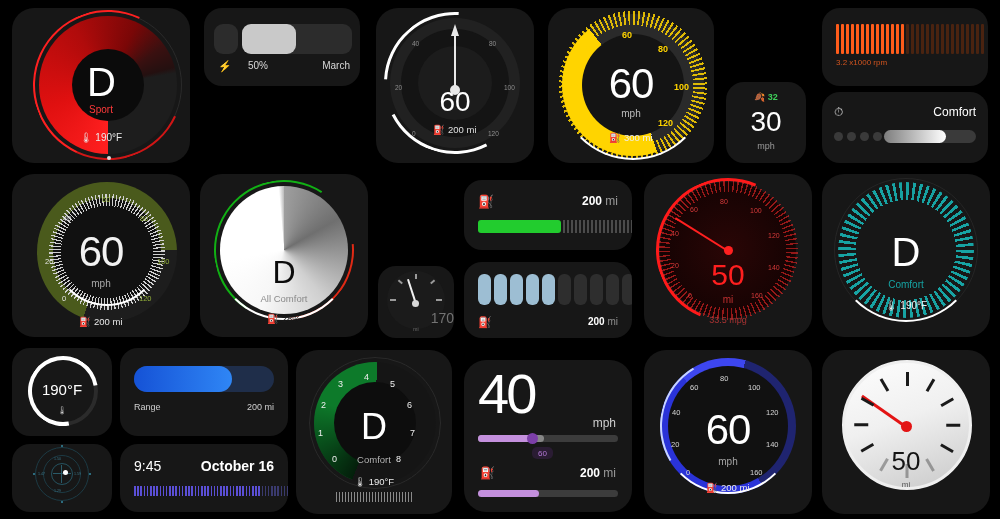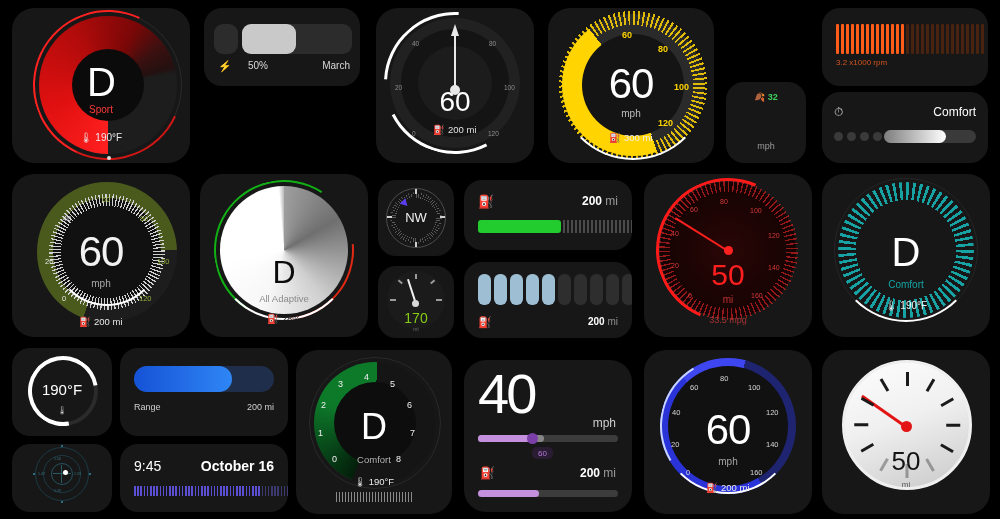--- a/index.html
+++ b/index.html
@@ -211,21 +211,21 @@
   .fg-rest { display:flex; gap:2px; }
   .fg-rest i { display:block; width:2px; height:13px; background:#4b4b4b; }
 
   
   #c-mini170 { left: 378px; top: 266px; width: 76px; height: 72px; }
   .m170-d { position:absolute; left:9px; top:5px; width:58px; height:58px; border-radius:50%;
      background:#1b1b1b; }
   .m170-n { position:absolute; left:37px; top:12px; width:1.5px; height:26px; background:#f0f0f0;
      transform-origin: bottom center; transform: rotate(-18deg); }
   .m170-hub { position:absolute; left:34px; top:34px; width:7px; height:7px; border-radius:50%; background:#d8d8d8;}
-  .m170-v { position:absolute; left:0; right:0; top:44px; text-align:center; font-size:14px; color:#84cc16;}
+  .m170-v { position:absolute; left:0; right:0; top:44px; text-align:right; font-size:14px; color:#737373;}
   .m170-u { position:absolute; left:0; right:0; top:60px; text-align:center; font-size:5px; color:#707070;}
   .m170-tk { position:absolute; background:#9a9a9a; }
 
   
   #c-fuelseg { left: 464px; top: 262px; width: 168px; height: 76px; }
   .sg-wrap { position:absolute; left:14px; top:12px; display:flex; gap:3px; }
   .sg-wrap i { display:block; width:13px; height:31px; border-radius:6px; background:#2e2e2e; }
   .sg-wrap i.on { background:#9dbed3; }
   .sg-ic { position:absolute; left:14px; top:54px; font-size:11px; color:#fff; }
   .sg-val { position:absolute; right:14px; top:54px; font-size:10px; }
@@ -435,20 +435,21 @@
       <span>300 mi</span>
     </div>
   </div>
 
 
   <div class="card sm" id="c-eco">
     <div class="eco-top">
       <span>🍂</span>
       <span>32</span>
     </div>
+    <div class="eco-big">30</div>
     <div class="eco-u">mph</div>
   </div>
 
   <div class="card sm" id="c-rpm">
     <div class="rpm-wrap">
         <i class="on"></i>
         <i class="on"></i>
         <i class="on"></i>
         <i class="on"></i>
         <i class="on"></i>
@@ -514,37 +515,27 @@
       <span>200 mi</span>
     </div>
   </div>
 
   <div class="card" id="c-terrain">
     <div class="tr-green"></div>
     <div class="tr-red"></div>
     <div class="tr-wht"></div>
     <div class="tr-disc"></div>
     <div class="ctr dlabel">D</div>
-    <div class="ctr mode">All Adaptive</div>
+    <div class="ctr mode">All Comfort</div>
     <div class="ctr foot">
       <span>⛽</span>
       <span>28%</span>
     </div>
   </div>
 
-  <div class="card sm" id="c-compass">
-    <div class="cp-o"></div>
-    <div class="cp-i"></div>
-    <div class="cp-tk" style="left:37px;top:9px;width:2px;height:5px"></div>
-    <div class="cp-tk" style="left:62px;top:36px;width:5px;height:2px"></div>
-    <div class="cp-tk" style="left:37px;top:62px;width:2px;height:5px"></div>
-    <div class="cp-tk" style="left:9px;top:36px;width:5px;height:2px"></div>
-    <div class="cp-ptr"></div>
-    <div class="cp-nw">NW</div>
-  </div>
 
   <div class="card sm" id="c-fuelgreen">
     <div class="fg-ic">⛽</div>
     <div class="fg-val">
       <b>200</b>
       <span>mi</span>
     </div>
     <div class="fg-bar">
       <div class="fg-fill"></div>
       <div class="fg-rest">

